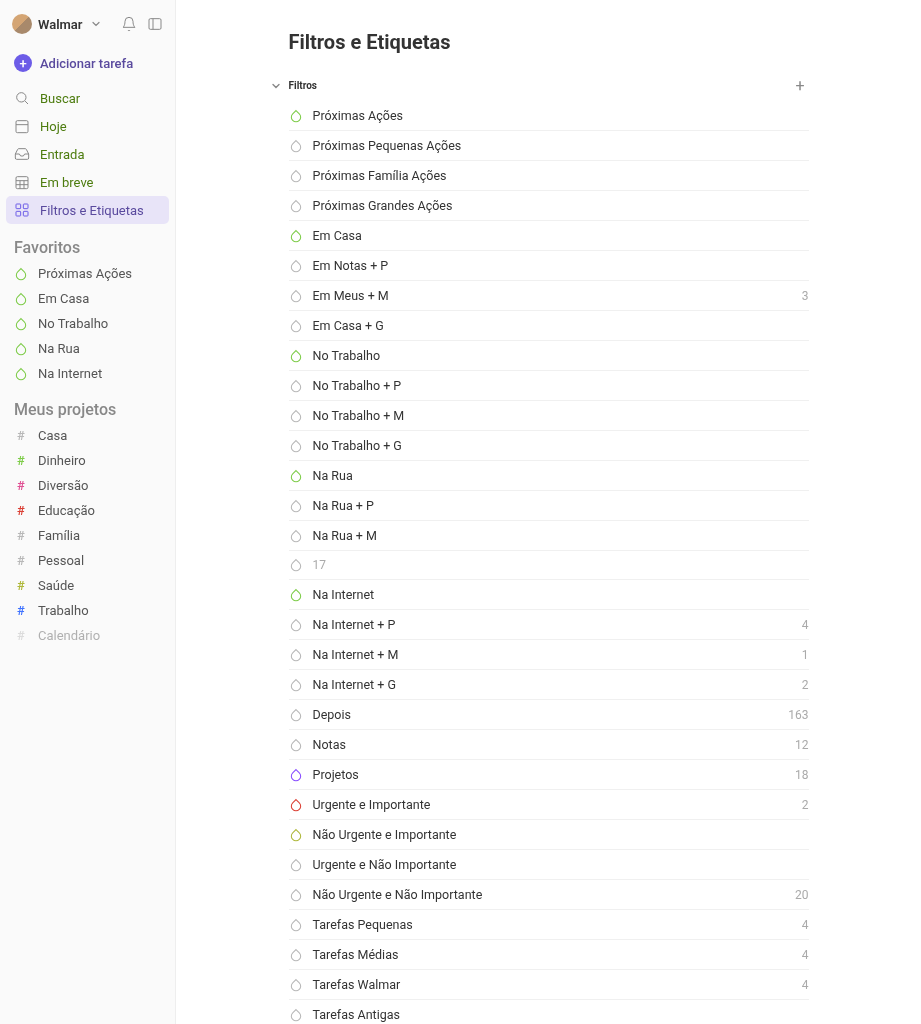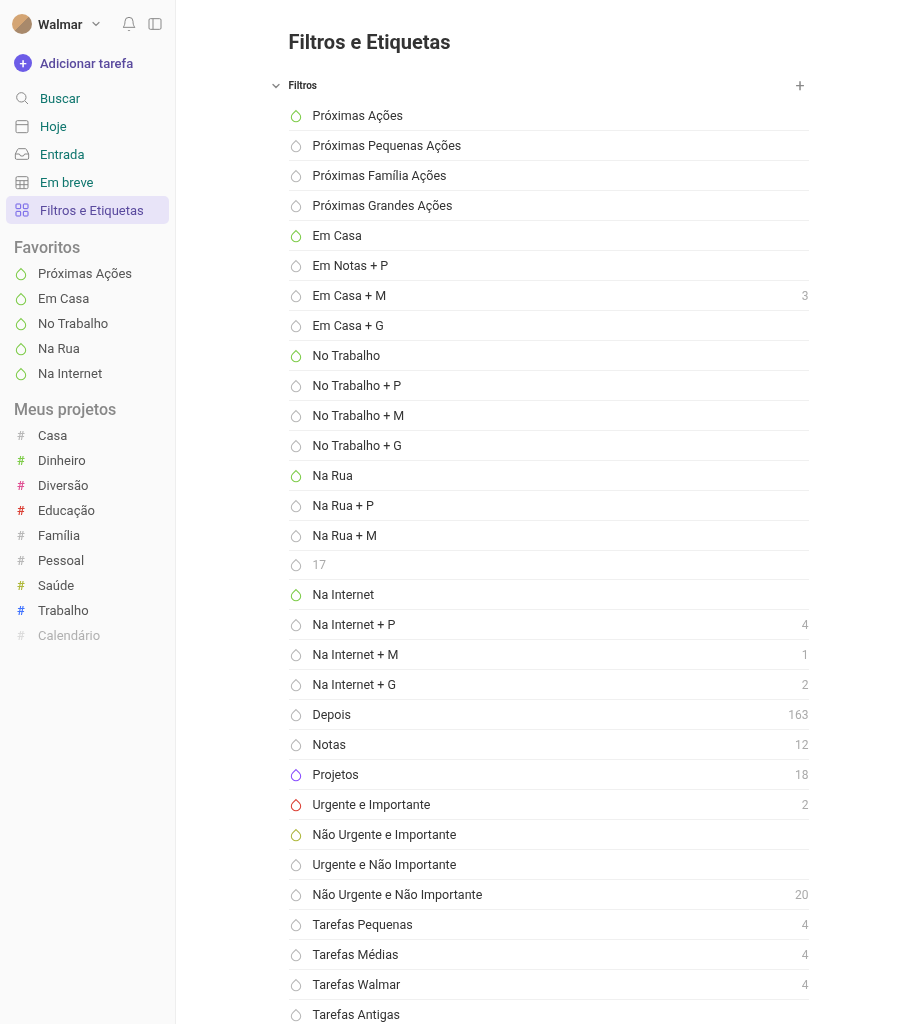--- a/index.html
+++ b/index.html
@@ -80,21 +80,21 @@
       font-size: 13px;
       line-height: 1;
     }
     .nav-item {
       display: flex;
       align-items: center;
       gap: 10px;
       padding: 6px 8px;
       cursor: pointer;
       border-radius: 5px;
-      color: #0f766e;
+      color: #4d7c0f;
     }
     .nav-item.active {
       background: #e8e4f8;
       color: #5a4a9e;
     }
     .nav-item svg { flex-shrink: 0; }
     .section-label {
       font-size: 16px;
       color: #888;
       padding: 14px 8px 4px;
@@ -408,21 +408,21 @@
           </span>
           <span class="filter-label">Em Notas + P</span>
           <span class="filter-count"></span>
         </div>
         <div class="filter-item">
           <span class="drop-icon">
             <svg width="14" height="14" viewBox="0 0 24 24" fill="none" stroke="#b8b8b8" stroke-width="1.8">
               <path d="M12 2.69l5.66 5.66a8 8 0 1 1-11.31 0z"></path>
             </svg>
           </span>
-          <span class="filter-label">Em Casa + M</span>
+          <span class="filter-label">Em Meus + M</span>
           <span class="filter-count">3</span>
         </div>
         <div class="filter-item">
           <span class="drop-icon">
             <svg width="14" height="14" viewBox="0 0 24 24" fill="none" stroke="#b8b8b8" stroke-width="1.8">
               <path d="M12 2.69l5.66 5.66a8 8 0 1 1-11.31 0z"></path>
             </svg>
           </span>
           <span class="filter-label">Em Casa + G</span>
           <span class="filter-count"></span>

